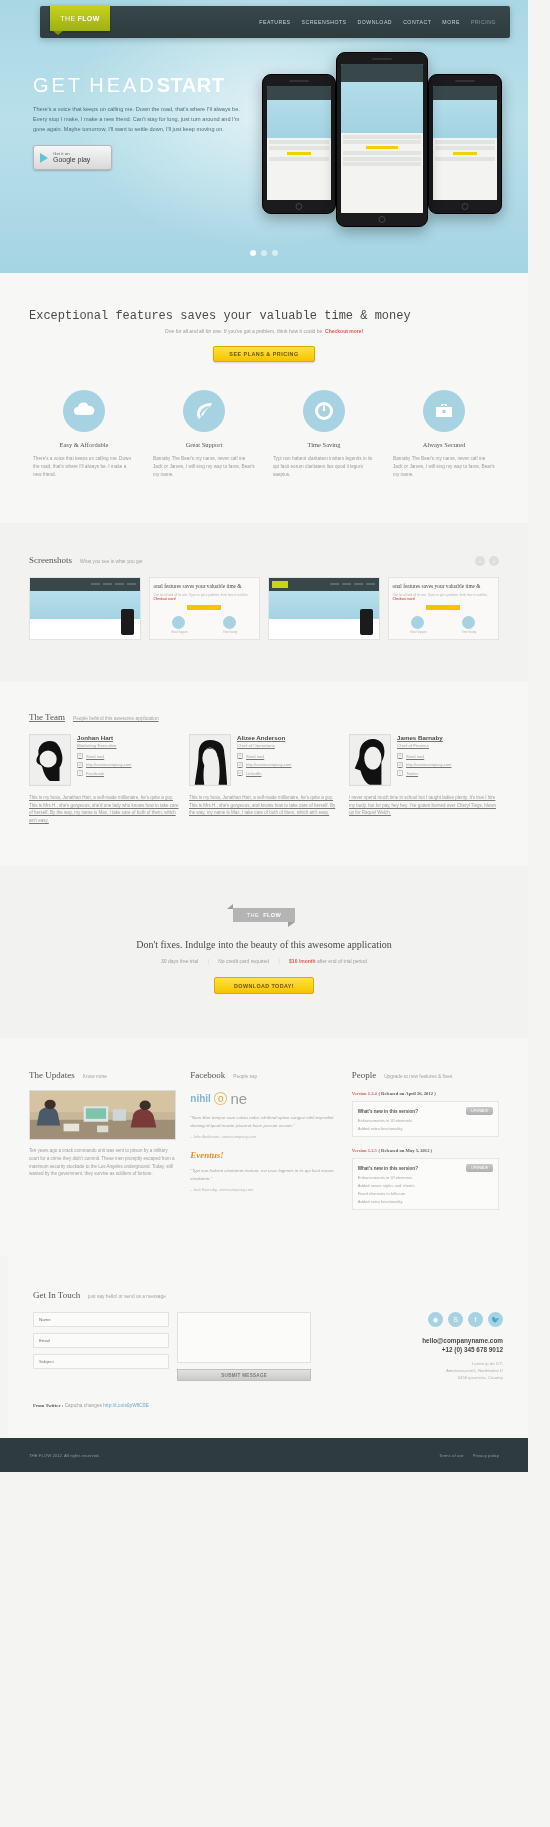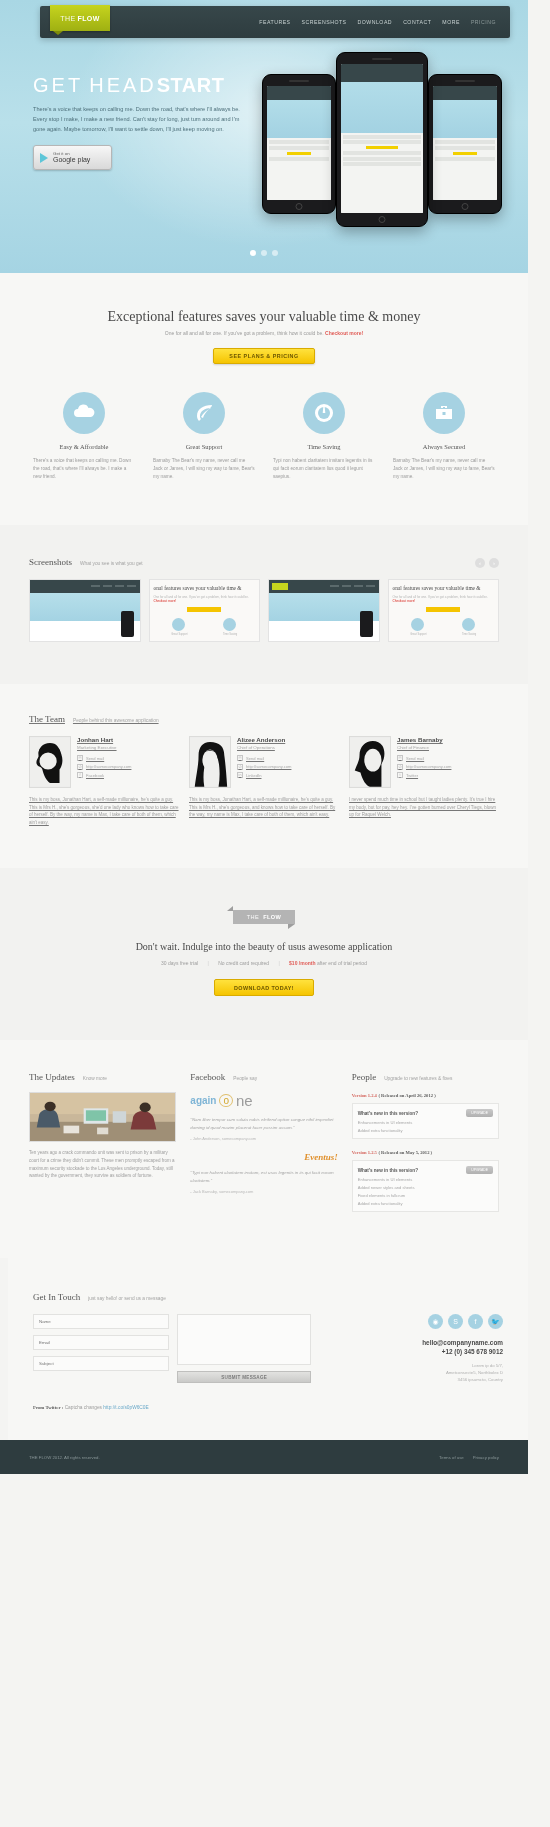--- a/index.html
+++ b/index.html
@@ -90,21 +90,21 @@
   .dot{ width:6px;height:6px;border-radius:50%;background:rgba(255,255,255,.55); }
   .dot.on{ background:#fff; }
 
   
   .sec{ position:relative; }
   .sec-light{ background:#f7f7f5; }
   .sec-alt{ background:#f2f2f0; }
   .inner{ width:470px; margin:0 auto; position:relative; }
 
   .features{ padding:36px 0 44px; }
-  .feat-h{ text-align:center; font-family:Liberation Serif, serif; font-size:14px; color:#4a4a4a; font-weight:normal; }
+  .feat-h{ text-align:left; font-family:Liberation Mono, monospace; font-size:12px; color:#4a4a4a; font-weight:normal; }
   .feat-sub{ text-align:center; font-size:5px; color:#9a9a9a; margin-top:5px; }
   .feat-sub b{ color:#e05b55; font-weight:bold; }
   .btn-yellow{
     display:block; margin:12px auto 0; width:102px; height:16px;
     background:linear-gradient(to bottom,#ffe23d,#f5c400);
     border:1px solid #d9ab00; border-radius:2px;
     color:#6b5600; font-size:5.4px; font-weight:bold; letter-spacing:.5px;
     box-shadow:0 1px 2px rgba(0,0,0,.15);
     cursor:pointer;
   }
@@ -184,21 +184,21 @@
   .icol{ flex:1; }
   .studio-img{ width:100%; height:50px; margin-top:10px; position:relative; overflow:hidden; background:#8d7a62; border:1px solid #ddd;}
   .studio-img svg{ width:100%; height:100%; display:block; }
   .studio-p{ font-size:4.5px; line-height:7.6px; color:#9d9d9d; margin-top:7px; }
   .soft-logo{ margin-top:10px; display:flex; align-items:center; gap:3px; }
   .soft-1{ font-family:"Liberation Sans",sans-serif; font-size:10px; color:#7fb5d6; font-weight:bold;}
   .soft-o{ font-size:10px; color:#d4a72c; border:1.2px solid #e0c070; border-radius:50%; padding:0 3px; }
   .soft-ne{ font-size:15px; color:#9c9c9c; }
   .quote{ font-size:4.4px; line-height:7.4px; color:#a5a5a5; font-style:italic; margin-top:7px; }
   .qauthor{ font-size:4px; color:#b8b8b8; margin-top:5px; }
-  .eventus{ font-family:"Liberation Serif",serif; font-size:9px; color:#e0902c; font-style:italic; font-weight:bold; margin-top:11px;text-align:right;}
+  .eventus{ font-family:"Liberation Serif",serif; font-size:9px; color:#e0902c; font-style:italic; font-weight:bold; margin-top:11px;}
   .upd-ver{ font-family:"Liberation Serif",serif; font-size:6px; color:#d4645c; margin-top:10px; }
   .upd-ver span{ color:#5c5c5c; font-size:4.6px; font-weight:bold;}
   .upd-box{ margin-top:5px; border:1px solid #e6e6e4; background:#fbfbfa; padding:5px; }
   .upd-hd{ display:flex; align-items:center; }
   .upd-t{ font-size:4.6px; color:#555; font-weight:bold; }
   .upg-btn{ margin-left:auto; background:linear-gradient(to bottom,#c9c9c9,#b0b0b0); color:#fff; font-size:3.4px; padding:2px 5px; border:none; border-radius:2px; cursor:pointer;}
   .upd-li{ font-size:4.1px; color:#a8a8a8; margin-top:3px; }
 
   
   .contact{ padding:34px 0 30px; background:#f7f7f5;margin-left:8px; }
@@ -561,21 +561,21 @@
       </div>
     </div>
   </div>
 
   <div class="sec sec-alt">
     <div class="inner cta">
       <div class="ribbon">
         <span class="rt">THE</span>
         <span class="rb">FLOW</span>
       </div>
-      <h2 class="cta-h">Don't wait. Indulge into the beauty of usus awesome application</h2>
+      <h2 class="cta-h">Don't fixes. Indulge into the beauty of this awesome application</h2>
       <div class="cta-sub">
         <span>30 days free trial</span>
         <span class="sep">|</span>
         <span>No credit card required</span>
         <span class="sep">|</span>
         <b>$10 /month</b>
         <span>after end of trial period</span>
       </div>
       <button class="btn-dl">DOWNLOAD TODAY!</button>
     </div>
@@ -608,21 +608,21 @@
           </div>
           <p class="studio-p">Ten years ago a crack commando unit was sent to prison by a military court for a crime they didn't commit. These men promptly escaped from a maximum security stockade to the Los Angeles underground. Today, still wanted by the government, they survive as soldiers of fortune.</p>
         </div>
 
         <div class="icol">
           <div class="sec-head">
             <h3 class="sec-title">Facebook</h3>
             <span class="sec-sublabel">People say</span>
           </div>
           <div class="soft-logo">
-            <span class="soft-1">again</span>
+            <span class="soft-1">nihil</span>
             <span class="soft-o">o</span>
             <span class="soft-ne">ne</span>
           </div>
           <p class="quote">"Nam liber tempor cum soluta nobis eleifend option congue nihil imperdiet doming id quod mazim placerat facer possim assum."</p>
           <div class="qauthor">- John Anderson, somecompany.com</div>
           <div class="eventus">Eventus!</div>
           <p class="quote">"Typi non habent claritatem insitam, est usus legentis in iis qui facit eorum claritatem."</p>
           <div class="qauthor">- Jack Barnaby, somecompany.com</div>
         </div>
 

